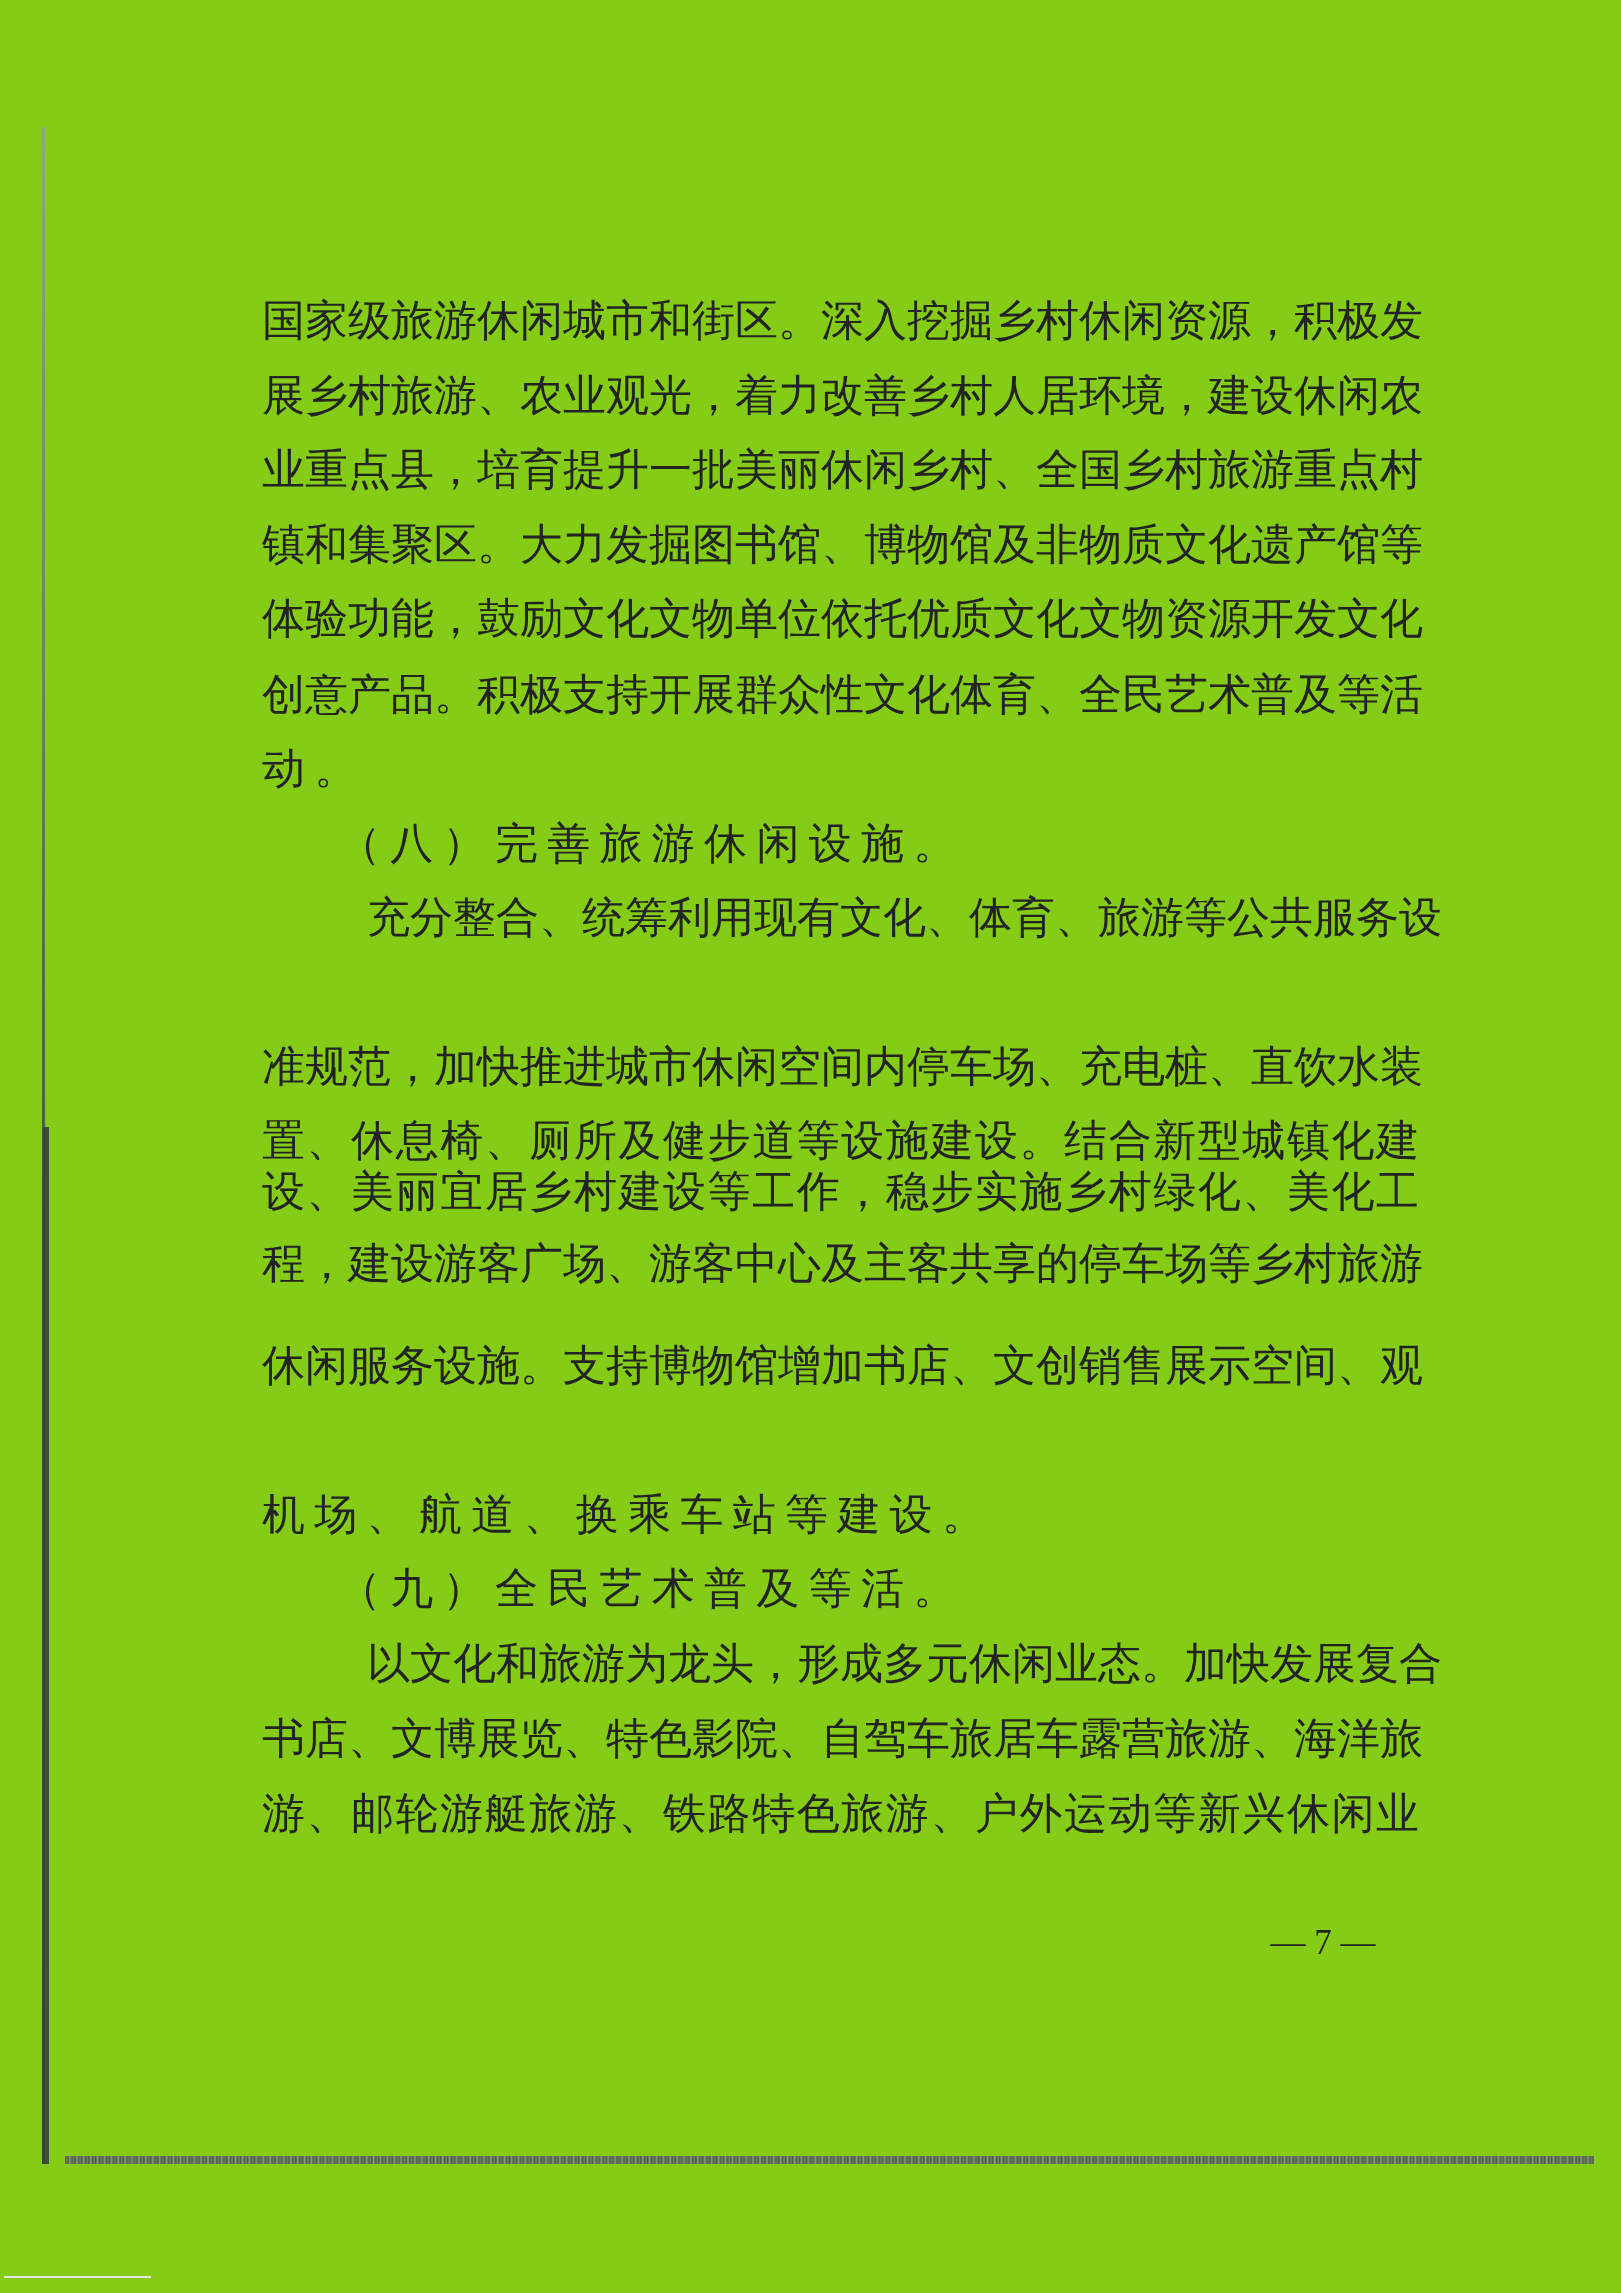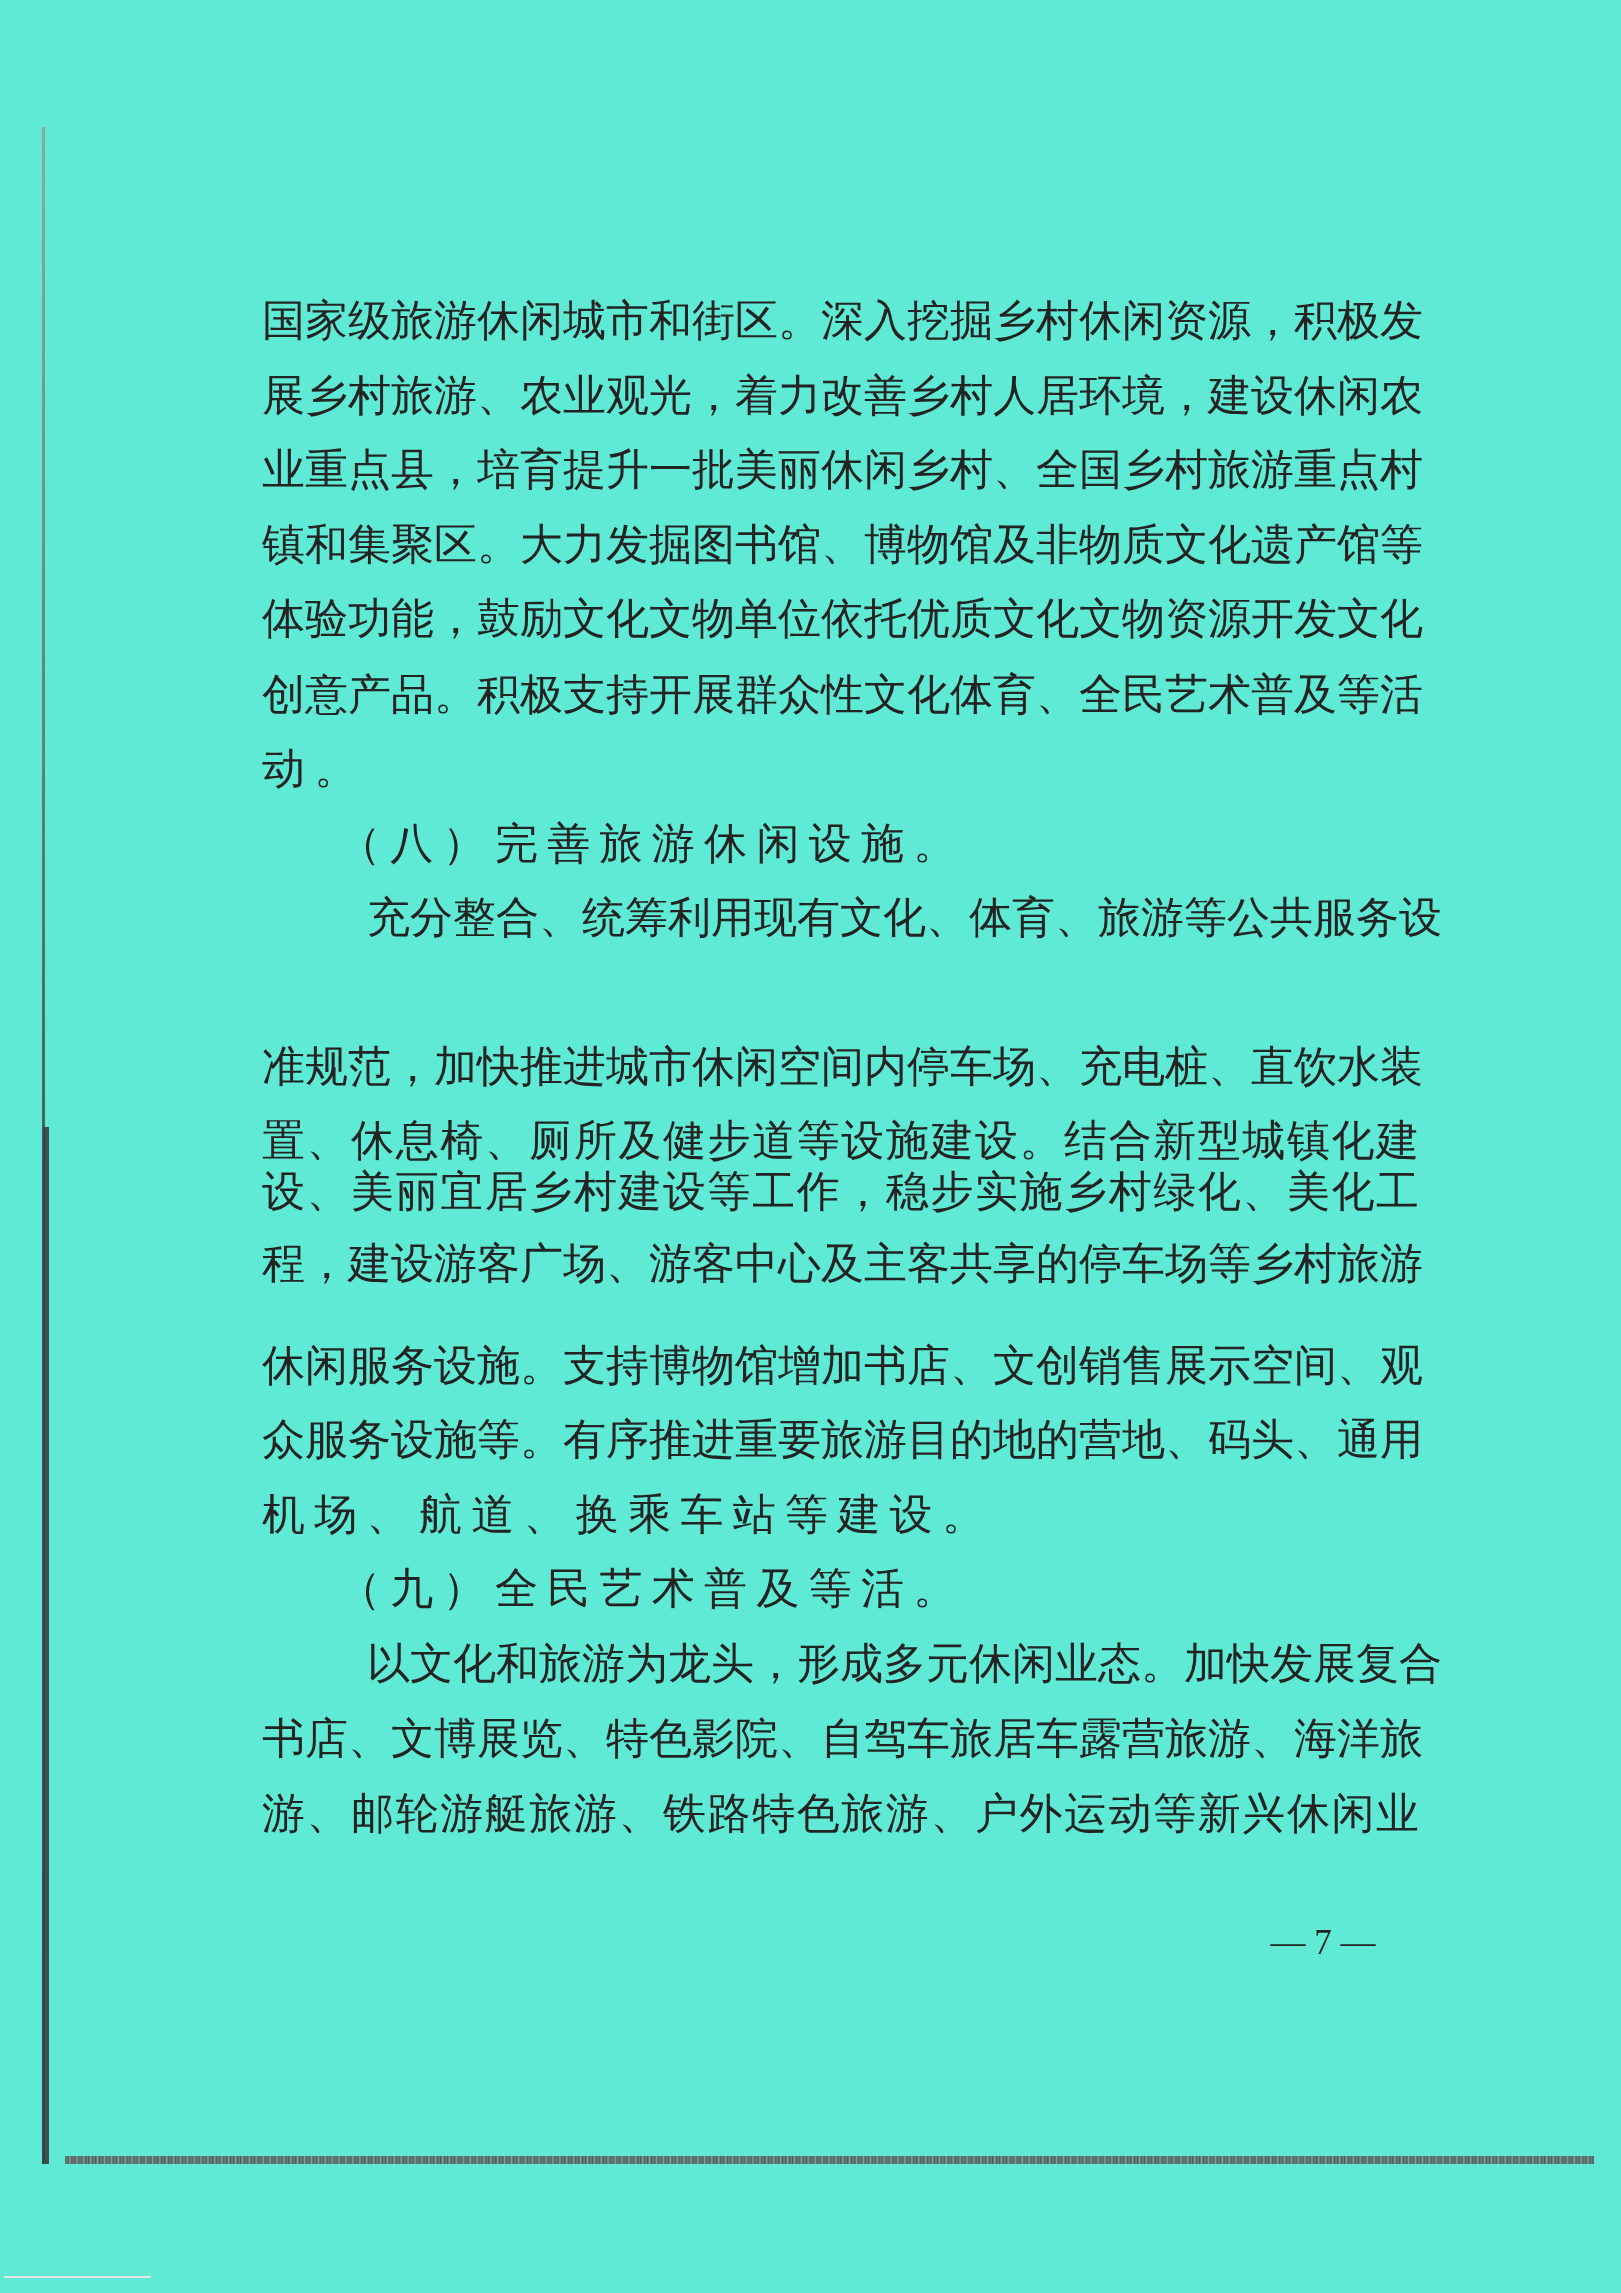--- a/index.html
+++ b/index.html
@@ -1,17 +1,17 @@
 <!DOCTYPE html>
 <html><head>
 <meta charset="utf-8">
 <style>
   html, body { margin: 0; padding: 0; background: #ffffff; }
   body { width: 1621px; height: 2294px; position: relative; overflow: hidden; }
-  .page { position: absolute; left: 0; top: 0; width: 1621px; height: 2294px; background: #5eead4; }
+  .page { position: absolute; left: 0; top: 0; width: 1621px; height: 2294px; background: #84cc16; }
   .scan-left-edge {
     position: absolute; left: 42px; top: 127px; width: 2.9px; height: 2037px;
     background: linear-gradient(to bottom, #9a9a9a 0%, #6a6a6a 30%, #3a3f3e 55%, #2e3433 100%);
     opacity: 0.85;
   }
   .scan-left-edge.thick { left: 43px; top: 1127px; width: 5.9px; height: 1037px; background: #3a403f; opacity: 0.9; }
   .scan-bottom-edge {
     position: absolute; left: 65px; top: 2156px; width: 1529px; height: 7.8px;
     background: repeating-linear-gradient(90deg, #4b4f4f 0px, #6d7170 2px, #3f4443 2.9px, #8a8e8d 4.9px, #4b4f4f 6.9px);
     opacity: 0.85;
@@ -48,21 +48,20 @@
   <div class="line short" style="top:739px">动。</div>
 
   <div class="line short heading" style="top:814px">（八）完善旅游休闲设施。</div>
 
   <div class="line indent" style="top:888px">充分整合、统筹利用现有文化、体育、旅游等公共服务设</div>
   <div class="line" style="top:1037px">准规范，加快推进城市休闲空间内停车场、充电桩、直饮水装</div>
   <div class="line" style="top:1111px">置、休息椅、厕所及健步道等设施建设。结合新型城镇化建</div>
   <div class="line" style="top:1162px">设、美丽宜居乡村建设等工作，稳步实施乡村绿化、美化工</div>
   <div class="line" style="top:1234px">程，建设游客广场、游客中心及主客共享的停车场等乡村旅游</div>
   <div class="line" style="top:1336px">休闲服务设施。支持博物馆增加书店、文创销售展示空间、观</div>
-  <div class="line" style="top:1410px">众服务设施等。有序推进重要旅游目的地的营地、码头、通用</div>
   <div class="line short" style="top:1485px">机场、航道、换乘车站等建设。</div>
 
   <div class="line short heading" style="top:1559px">（九）全民艺术普及等活。</div>
 
   <div class="line indent" style="top:1634px">以文化和旅游为龙头，形成多元休闲业态。加快发展复合</div>
   <div class="line" style="top:1709px">书店、文博展览、特色影院、自驾车旅居车露营旅游、海洋旅</div>
   <div class="line" style="top:1784px">游、邮轮游艇旅游、铁路特色旅游、户外运动等新兴休闲业</div>
 
   <div class="page-number">— 7 —</div>
 

